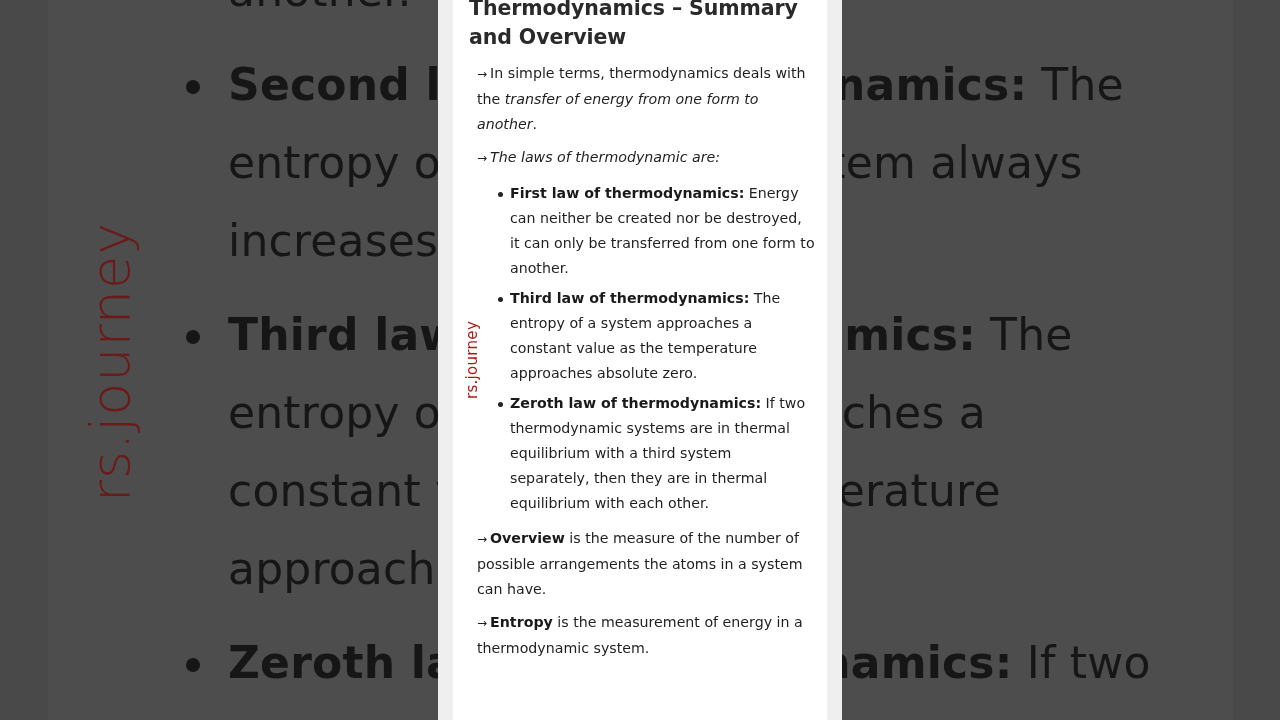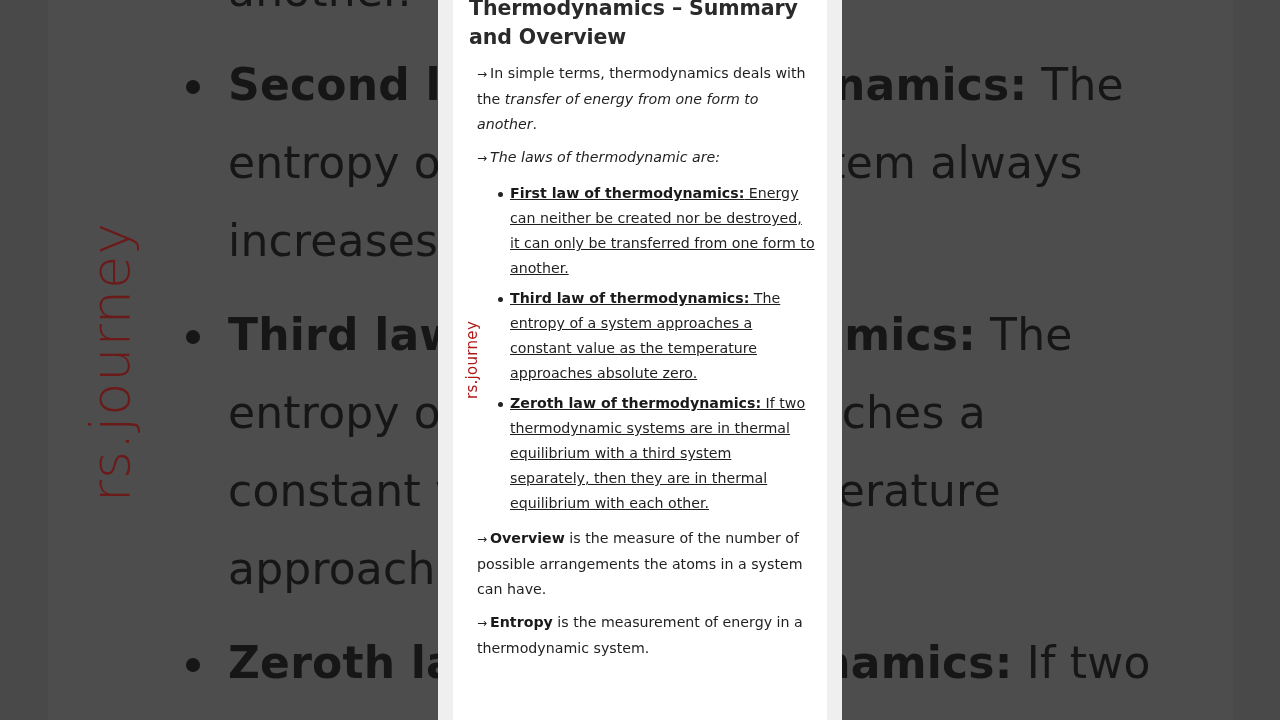--- a/index.html
+++ b/index.html
@@ -54,21 +54,21 @@
       color: #1f1f1f; font-size: 14.2px; line-height: 25px;
     }
     .title {
       font-size: 20.5px; line-height: 28.5px; font-weight: bold; color: #2a2a2a;
       margin-bottom: 10px; letter-spacing: -0.1px;
     }
     .para { margin: 8px; }
     .arrow { font-size: 12px; margin-right: 3px; }
     .em { font-style: italic; }
     .law-list { list-style: none; margin: 10px 0 10px 0; padding-left: 41px; }
-    .law-list li { position: relative; margin-bottom: 5px; text-decoration: underline; }
+    .law-list li { position: relative; margin-bottom: 5px; }
     .law-list li::before {
       content: ""; position: absolute; left: -12px; top: 11px;
       width: 5px; height: 5px; border-radius: 50%; background: #222;
     }
     .law-list b, .para b { font-weight: bold; color: #1a1a1a; }
     .watermark {
       position: absolute; left: 10px; top: 318px; width: 18px; height: 84px;
     }
     .watermark span {
       position: absolute; left: 50%; top: 50%;

